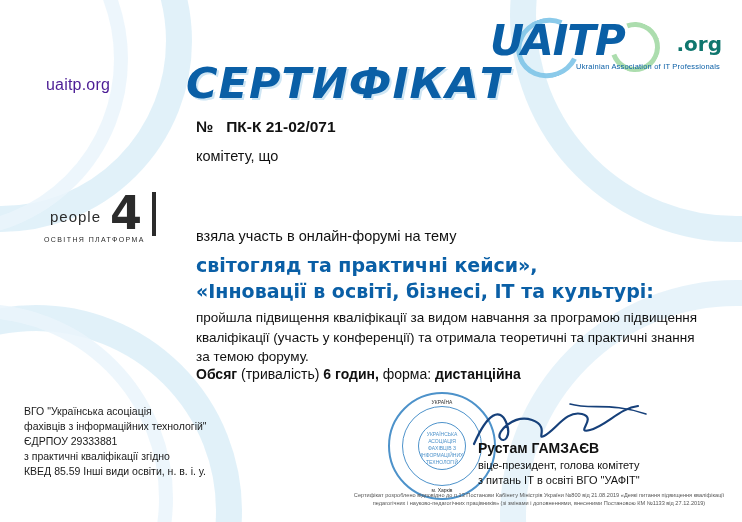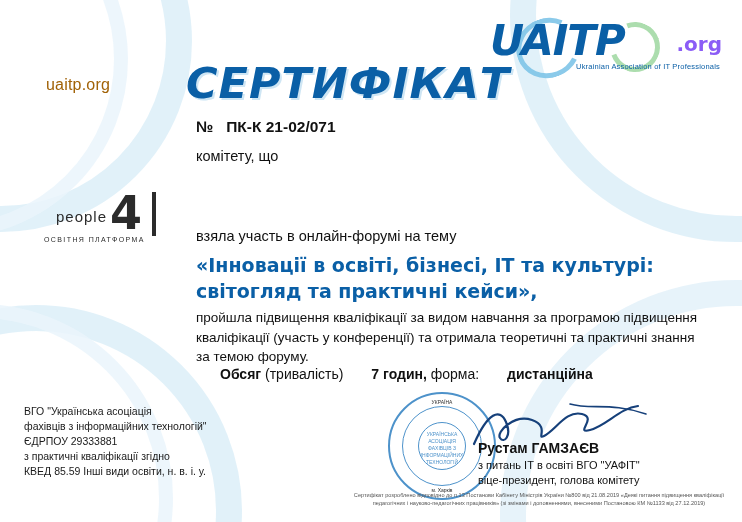--- a/index.html
+++ b/index.html
@@ -72,21 +72,21 @@
     height: 420px;
     border-color: #e3f1f9;
   }
 
   
   .site-url {
     position: absolute;
     left: 46px;
     top: 76px;
     font-size: 16px;
-    color: #a16207;
+    color: #4c1d95;
     letter-spacing: 0.2px;
   }
   .qr {
     position: absolute;
     left: 44px;
     top: 100px;
     width: 74px;
     height: 74px;
   }
   .qr canvas, .qr .qrgrid {
@@ -107,21 +107,21 @@
   
   .logo4p {
     position: absolute;
     left: 44px;
     top: 196px;
     width: 118px;
     height: 58px;
   }
   .logo4p .word {
     position: absolute;
-    left: 12px;
+    left: 6px;
     top: 12px;
     font-size: 15px;
     letter-spacing: 1px;
     color: #2b2b2b;
   }
   .logo4p .four {
     position: absolute;
     left: 66px;
     top: -10px;
     font-size: 46px;
@@ -176,21 +176,21 @@
     letter-spacing: -1px;
     color: #0a5fa6;
   }
   .uaitp-logo .org {
     position: absolute;
     right: 2px;
     top: 16px;
     font-family: "DejaVu Sans", sans-serif;
     font-weight: bold;
     font-size: 20px;
-    color: #8b5cf6;
+    color: #0f766e;
   }
   .uaitp-logo .tagline {
     position: absolute;
     right: 4px;
     top: 46px;
     font-size: 7.5px;
     color: #0a5fa6;
     letter-spacing: 0.2px;
   }
   .uaitp-logo .swirl {
@@ -286,21 +286,20 @@
   }
   .volume {
     position: absolute;
     left: 196px;
     top: 366px;
     font-size: 14px;
     color: #111;
   }
   .volume b {
     font-weight: bold;
-    margin-left: 24px;
   }
 
   
   .stamp {
     position: absolute;
     left: 388px;
     top: 392px;
     width: 104px;
     height: 104px;
     border: 2px solid #2e7fc1;
@@ -878,50 +877,50 @@
   </div>
 
   <div class="issued">
     <div>комітету, що</div>
   </div>
 
 
   <div class="took-part">взяла участь в онлайн-форумі на тему</div>
 
   <div class="topic">
+    <div>світогляд та практичні кейси»,</div>
     <div>«Інновації в освіті, бізнесі, ІТ та культурі:</div>
-    <div>світогляд та практичні кейси»,</div>
   </div>
 
   <div class="body-text">пройшла підвищення кваліфікації за видом навчання за програмою підвищення кваліфікації (участь у конференції) та отримала теоретичні та практичні знання за темою форуму.</div>
 
   <div class="volume">
     <b>Обсяг</b>
     <span>(тривалість)</span>
-    <b>7 годин,</b>
+    <b>6 годин,</b>
     <span>форма:</span>
     <b>дистанційна</b>
   </div>
 
   <div class="stamp">
     <div class="inner"></div>
     <div class="rt-top">УКРАЇНА</div>
     <div class="rt-bottom">м. Харків</div>
     <div class="core">УКРАЇНСЬКА АСОЦІАЦІЯ ФАХІВЦІВ З ІНФОРМАЦІЙНИХ ТЕХНОЛОГІЙ</div>
   </div>
 
   <svg class="signature-svg" viewBox="0 0 180 54">
     <path d="M4 44 C 18 12, 30 8, 36 22 C 42 36, 34 44, 30 38 C 26 32, 44 14, 62 20 C 80 26, 66 40, 74 36 C 86 30, 96 10, 112 14 C 128 18, 104 34, 120 30 C 136 26, 150 8, 168 6" fill="none" stroke="#16407a" stroke-width="2.2" stroke-linecap="round"></path>
     <path d="M100 4 C 120 10, 142 2, 176 14" fill="none" stroke="#16407a" stroke-width="1.6" stroke-linecap="round"></path>
   </svg>
 
   <div class="sign-name">Рустам ГАМЗАЄВ</div>
   <div class="sign-role">
+    <div>віце-президент, голова комітету</div>
     <div>з питань ІТ в освіті ВГО "УАФІТ"</div>
-    <div>віце-президент, голова комітету</div>
   </div>
 
   <div class="legal">
     <div>Сертифікат розроблено відповідно до п.13  Постанови Кабінету Міністрів України №800 від 21.08.2019 «Деякі питання підвищення кваліфікації</div>
     <div>педагогічних і науково-педагогічних працівників»  (зі змінами і доповненнями, внесеними Постановою КМ №1133 від 27.12.2019)</div>
   </div>
 
 </div>
 
 </body></html>

